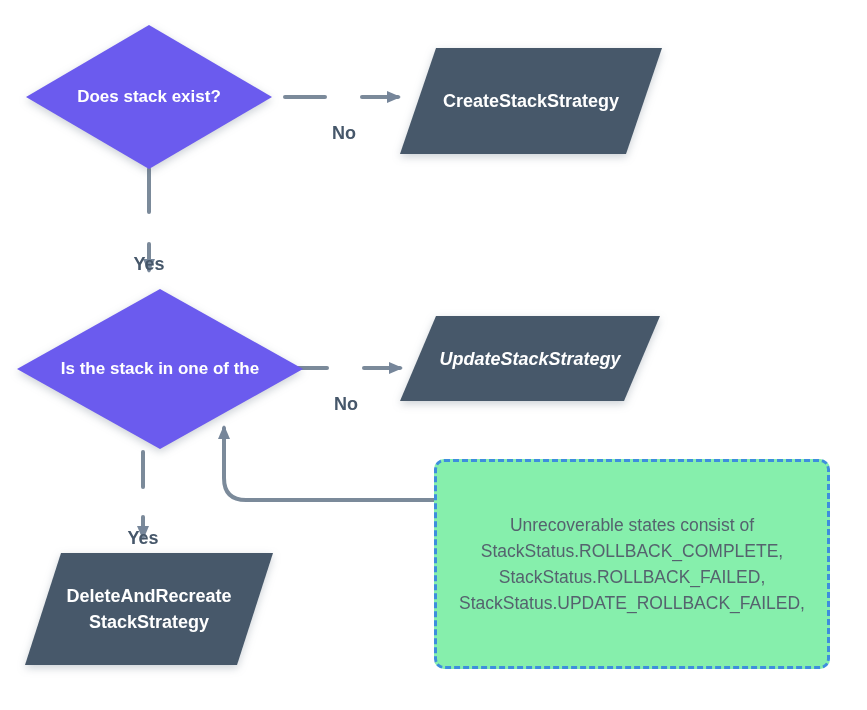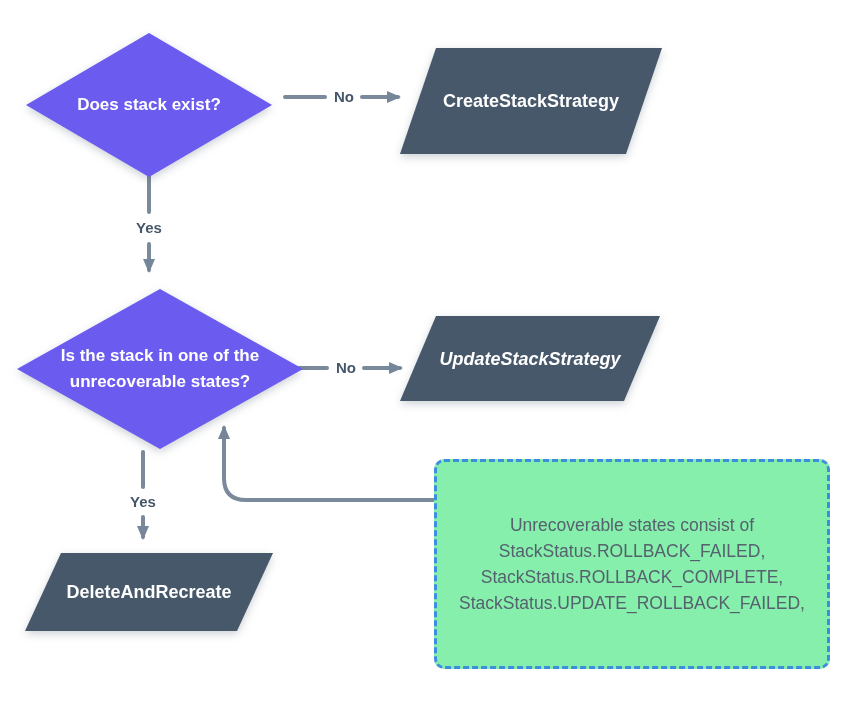--- a/index.html
+++ b/index.html
@@ -23,21 +23,21 @@
   .para{
     width:100%;height:100%;background:#47586a;
     clip-path:polygon(36px 0,100% 0,calc(100% - 36px) 100%,0 100%);
     display:flex;flex-direction:column;align-items:center;justify-content:center;
     color:#ffffff;font-weight:700;font-size:18px;text-align:center;line-height:26px;
   }
   .para.italic{font-style:italic;}
 
   .edge-label{
     position:absolute;transform:translate(-50%,-50%);
-    color:#46576a;font-size:15px;font-weight:600;line-height:18px;white-space:nowrap;
+    color:#46576a;font-size:18px;font-weight:600;line-height:18px;white-space:nowrap;margin-top:36px;
   }
 
   .note{
     position:absolute;left:434px;top:459px;width:396px;height:210px;box-sizing:border-box;
     background:#86efac;border:3px dashed #3e8edd;border-radius:10px;
     display:flex;flex-direction:column;align-items:center;justify-content:center;
     color:#55626e;font-size:17.5px;line-height:26px;text-align:center;
   }
 </style>
 </head>
@@ -55,56 +55,56 @@
     <path d="M362,97 H398" marker-end="url(#arrow)"></path>
     <path d="M149,169 V212"></path>
     <path d="M149,244 V270" marker-end="url(#arrow)"></path>
     <path d="M294,368 H327"></path>
     <path d="M364,368 H400" marker-end="url(#arrow)"></path>
     <path d="M143,452 V487"></path>
     <path d="M143,517 V537" marker-end="url(#arrow)"></path>
     <path d="M434,500 H246 Q224,500 224,478 V428" marker-end="url(#arrow)"></path>
   </svg>
 
-  <div class="shape-wrap" style="left:26px;top:33px;width:246px;height:144px;">
+  <div class="shape-wrap" style="left:26px;top:25px;width:246px;height:144px;">
     <div class="diamond d1">
       <span>Does stack exist?</span>
     </div>
   </div>
 
   <div class="shape-wrap" style="left:400px;top:48px;width:262px;height:106px;">
     <div class="para">
       <span>CreateStackStrategy</span>
     </div>
   </div>
 
   <div class="shape-wrap" style="left:17px;top:289px;width:286px;height:160px;">
     <div class="diamond d2">
       <span>Is the stack in one of the</span>
-      <span>unrecoverable states?</span>
     </div>
   </div>
 
   <div class="shape-wrap" style="left:400px;top:316px;width:260px;height:85px;">
     <div class="para italic">
       <span>UpdateStackStrategy</span>
     </div>
   </div>
 
-  <div class="shape-wrap" style="left:25px;top:553px;width:248px;height:78px;">
+  <div class="shape-wrap" style="left:25px;top:553px;width:248px;height:112px;">
     <div class="para">
       <span>DeleteAndRecreate</span>
+      <span>StackStrategy</span>
     </div>
   </div>
 
   <div class="edge-label" style="left:344px;top:97px;">No</div>
   <div class="edge-label" style="left:149px;top:228px;">Yes</div>
   <div class="edge-label" style="left:346px;top:368px;">No</div>
   <div class="edge-label" style="left:143px;top:502px;">Yes</div>
 
   <div class="note">
     <div>Unrecoverable states consist of</div>
+    <div>StackStatus.ROLLBACK_COMPLETE,</div>
     <div>StackStatus.ROLLBACK_FAILED,</div>
-    <div>StackStatus.ROLLBACK_COMPLETE,</div>
     <div>StackStatus.UPDATE_ROLLBACK_FAILED,</div>
   </div>
 
 </div>
 
 </body></html>

